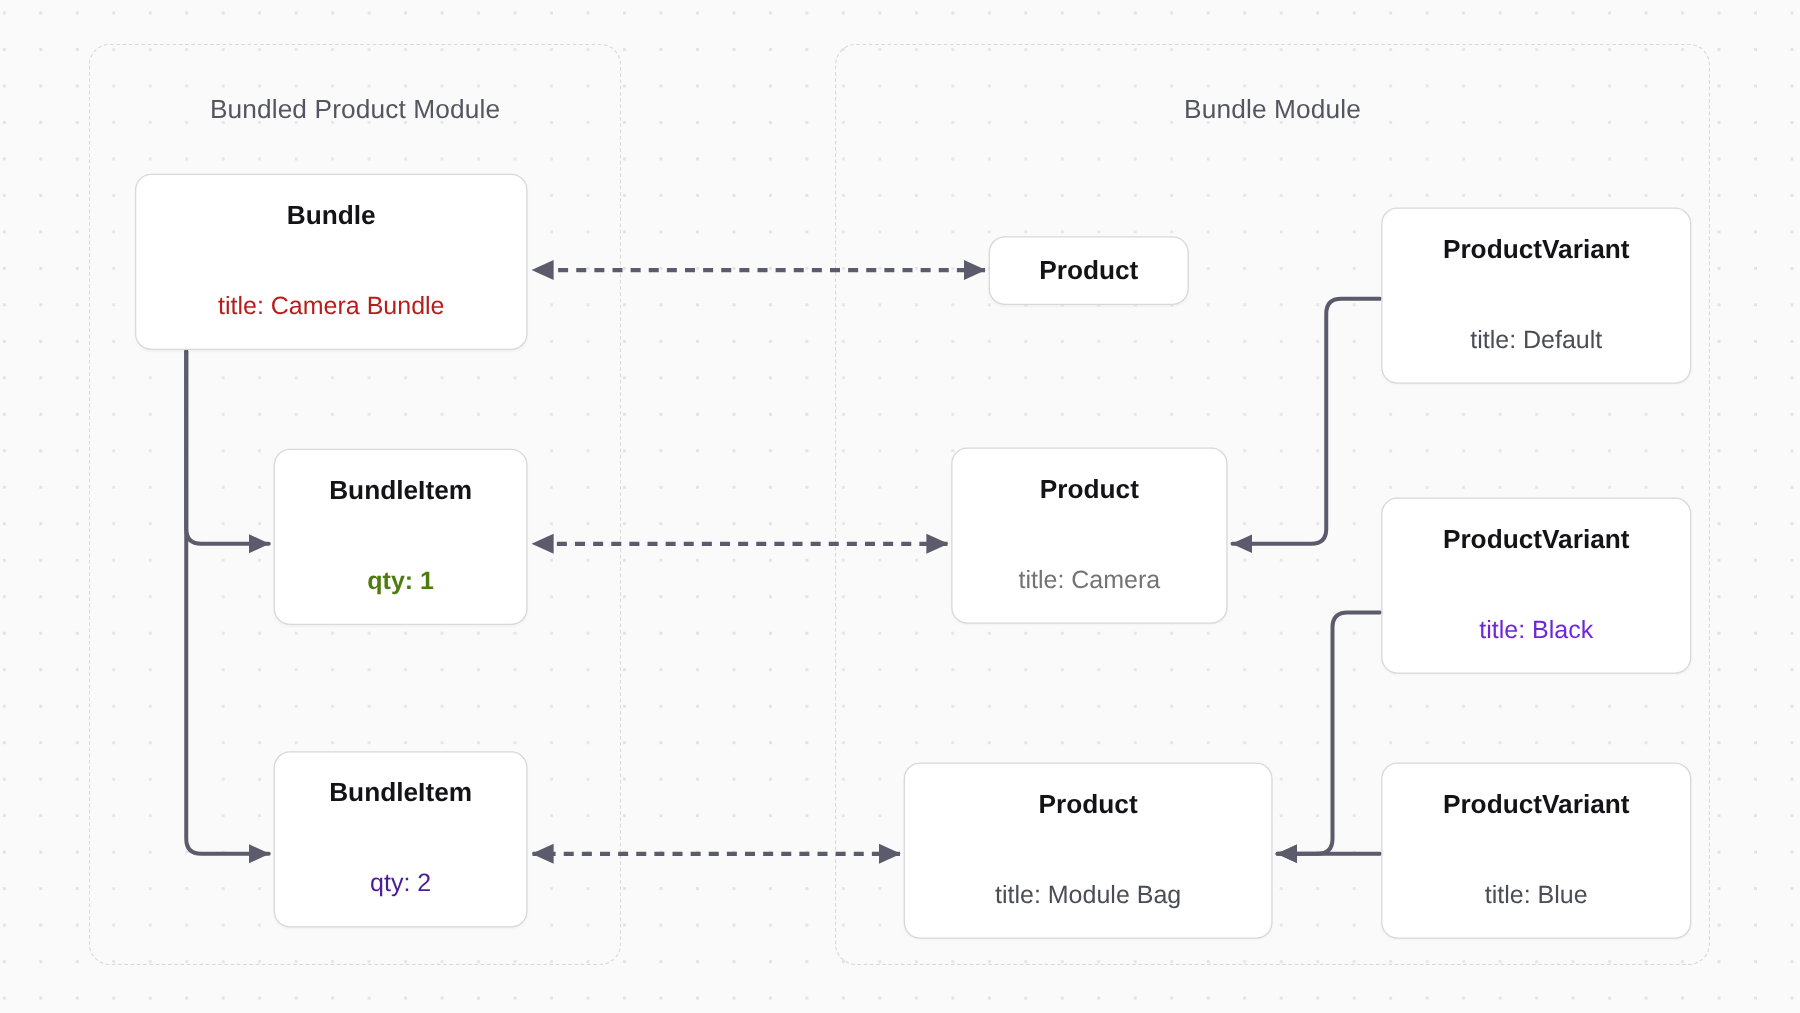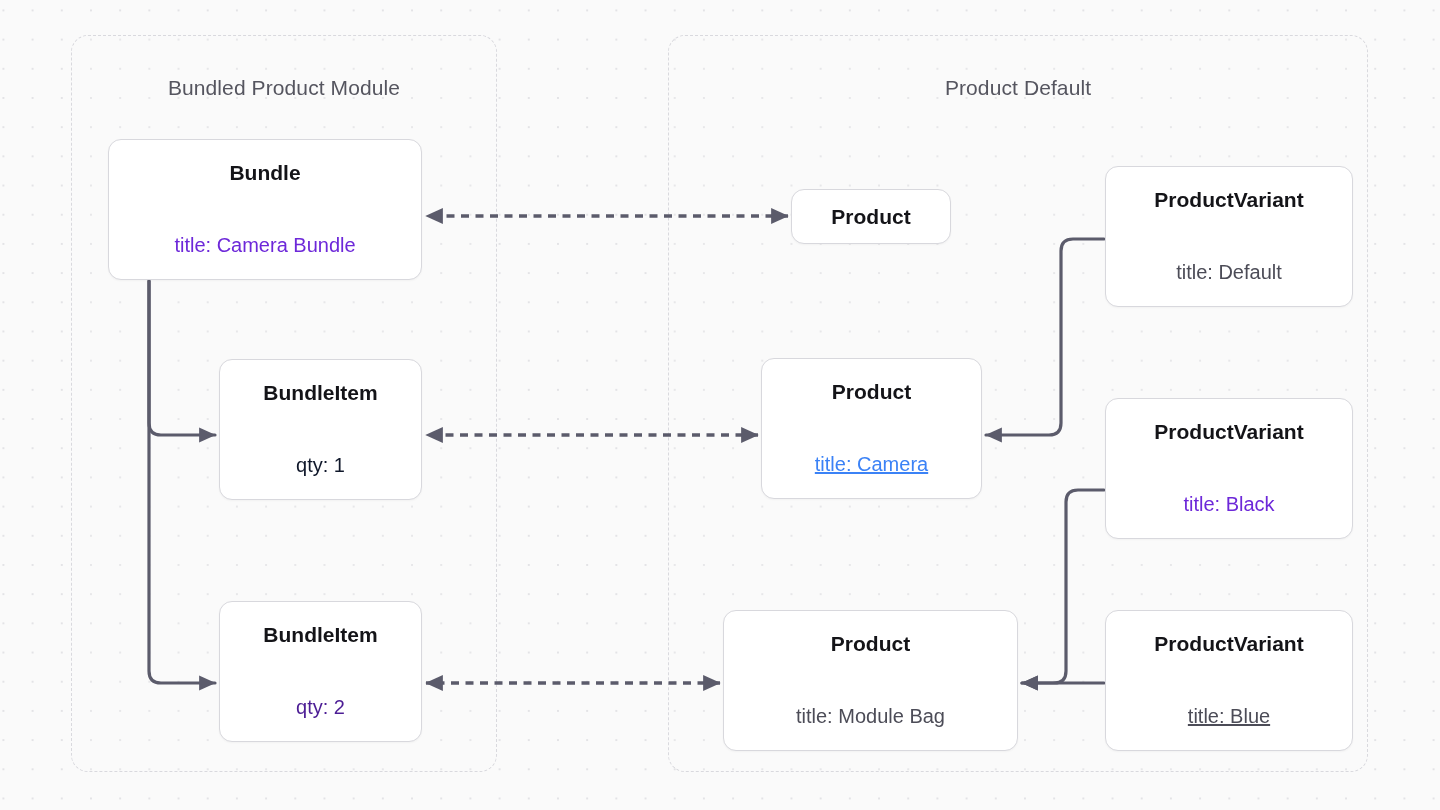--- a/index.html
+++ b/index.html
@@ -90,21 +90,21 @@
 </head>
 <body>
 
 <div id="canvas">
 
   <div class="module" id="mod-bundled" style="left: 71px; top: 35px; width: 426px; height: 737px; border-color: rgb(217, 217, 222);">
     <div class="module-title">Bundled Product Module</div>
   </div>
 
   <div class="module" id="mod-product" style="left: 668px; top: 35px; width: 700px; height: 737px; border-color: rgb(217, 217, 222);">
-    <div class="module-title">Product Default</div>
+    <div class="module-title">Bundle Module</div>
   </div>
 
   <svg id="edges" viewBox="0 0 1440 810" xmlns="http://www.w3.org/2000/svg">
     <defs>
       <marker id="arrow-end" viewBox="0 0 10 10" refX="9.2" refY="5" markerWidth="5.4" markerHeight="5.4" orient="auto-start-reverse">
         <path d="M 0 0.6 L 9.6 5 L 0 9.4 z" fill="#5b5b6b"></path>
       </marker>
       <marker id="arrow-start" viewBox="0 0 10 10" refX="9.2" refY="5" markerWidth="5.4" markerHeight="5.4" orient="auto-start-reverse">
         <path d="M 0 0.6 L 9.6 5 L 0 9.4 z" fill="#5b5b6b"></path>
       </marker>
@@ -117,48 +117,48 @@
         <path d="M 149 281 L 149 671 Q 149 683 161 683 L 215 683" fill="none" stroke="#5b5b6b" stroke-width="3.2" stroke-linecap="round" marker-end="url(#arrow-end)"></path>
         <path d="M 1104 239 L 1073 239 Q 1061 239 1061 251 L 1061 423 Q 1061 435 1049 435 L 986 435" fill="none" stroke="#5b5b6b" stroke-width="3.2" stroke-linecap="round" marker-end="url(#arrow-end)"></path>
         <path d="M 1104 490 L 1078 490 Q 1066 490 1066 502 L 1066 671 Q 1066 683 1054 683 L 1022 683" fill="none" stroke="#5b5b6b" stroke-width="3.2" stroke-linecap="round" marker-end="url(#arrow-end)"></path>
         <path d="M 1104 683 L 1022 683" fill="none" stroke="#5b5b6b" stroke-width="3.2" stroke-linecap="round" marker-end="url(#arrow-end)"></path>
       </g>
   </svg>
 
   <div id="node-layer">
       <div class="node tall" style="left: 108px; top: 139px; width: 314px; height: 141px; border-color: rgb(216, 216, 221); background: rgb(255, 255, 255); gap: 21px;">
         <div class="node-title" style="color: rgb(20, 20, 24);">Bundle</div>
-        <div class="node-attr" style="color: #6d28d9;">title: Camera Bundle</div>
+        <div class="node-attr" style="color: #b91c1c;">title: Camera Bundle</div>
       </div>
       <div class="node tall" style="left: 219px; top: 359px; width: 203px; height: 141px; border-color: rgb(216, 216, 221); background: rgb(255, 255, 255);">
         <div class="node-title" style="color: rgb(20, 20, 24);">BundleItem</div>
-        <div class="node-attr" style="color: #0f172a;">qty: 1</div>
+        <div class="node-attr" style="color: #4d7c0f; font-weight: bold;">qty: 1</div>
       </div>
       <div class="node tall" style="left: 219px; top: 601px; width: 203px; height: 141px; border-color: rgb(216, 216, 221); background: rgb(255, 255, 255);">
         <div class="node-title" style="color: rgb(20, 20, 24);">BundleItem</div>
         <div class="node-attr" style="color: #4c1d95;">qty: 2</div>
       </div>
       <div class="node compact" style="left: 791px; top: 189px; width: 160px; height: 55px; border-color: rgb(216, 216, 221); background: rgb(255, 255, 255);">
         <div class="node-title" style="color: rgb(20, 20, 24);">Product</div>
       </div>
       <div class="node tall" style="left: 761px; top: 358px; width: 221px; height: 141px; border-color: rgb(216, 216, 221); background: rgb(255, 255, 255);">
         <div class="node-title" style="color: rgb(20, 20, 24);">Product</div>
-        <div class="node-attr" style="color: #3b82f6; text-decoration: underline;">title: Camera</div>
+        <div class="node-attr" style="color: #737373;">title: Camera</div>
       </div>
       <div class="node tall" style="left: 723px; top: 610px; width: 295px; height: 141px; border-color: rgb(216, 216, 221); background: rgb(255, 255, 255);">
         <div class="node-title" style="color: rgb(20, 20, 24);">Product</div>
         <div class="node-attr" style="color: rgb(76, 76, 87);">title: Module Bag</div>
       </div>
       <div class="node tall" style="left: 1105px; top: 166px; width: 248px; height: 141px; border-color: rgb(216, 216, 221); background: rgb(255, 255, 255);">
         <div class="node-title" style="color: rgb(20, 20, 24);">ProductVariant</div>
         <div class="node-attr" style="color: rgb(76, 76, 87); margin-top: 16px;">title: Default</div>
       </div>
       <div class="node tall" style="left: 1105px; top: 398px; width: 248px; height: 141px; border-color: rgb(216, 216, 221); background: rgb(255, 255, 255);">
         <div class="node-title" style="color: rgb(20, 20, 24);">ProductVariant</div>
         <div class="node-attr" style="color: #6d28d9;">title: Black</div>
       </div>
       <div class="node tall" style="left: 1105px; top: 610px; width: 248px; height: 141px; border-color: rgb(216, 216, 221); background: rgb(255, 255, 255);">
         <div class="node-title" style="color: rgb(20, 20, 24);">ProductVariant</div>
-        <div class="node-attr" style="color: rgb(76, 76, 87); text-decoration: underline;">title: Blue</div>
+        <div class="node-attr" style="color: rgb(76, 76, 87);">title: Blue</div>
       </div>
     </div>
 
 </div>
 
 </body></html>

